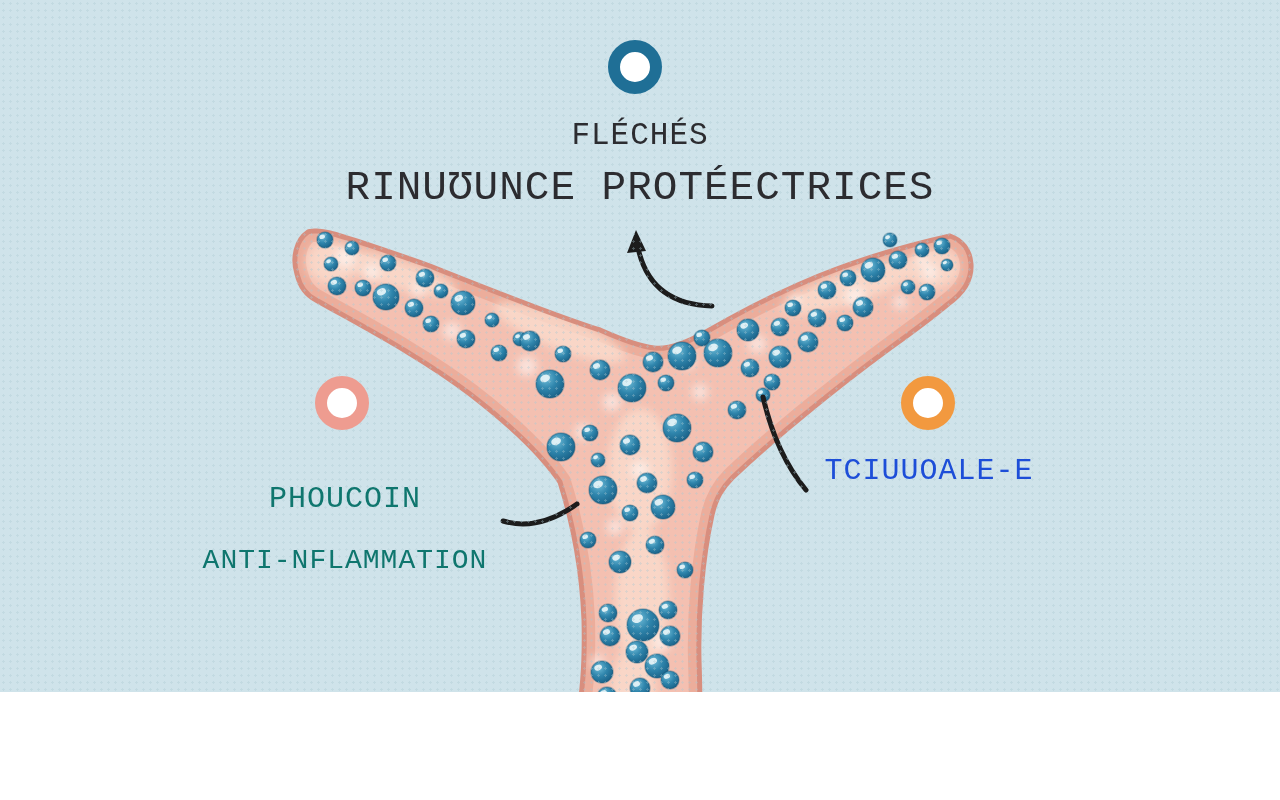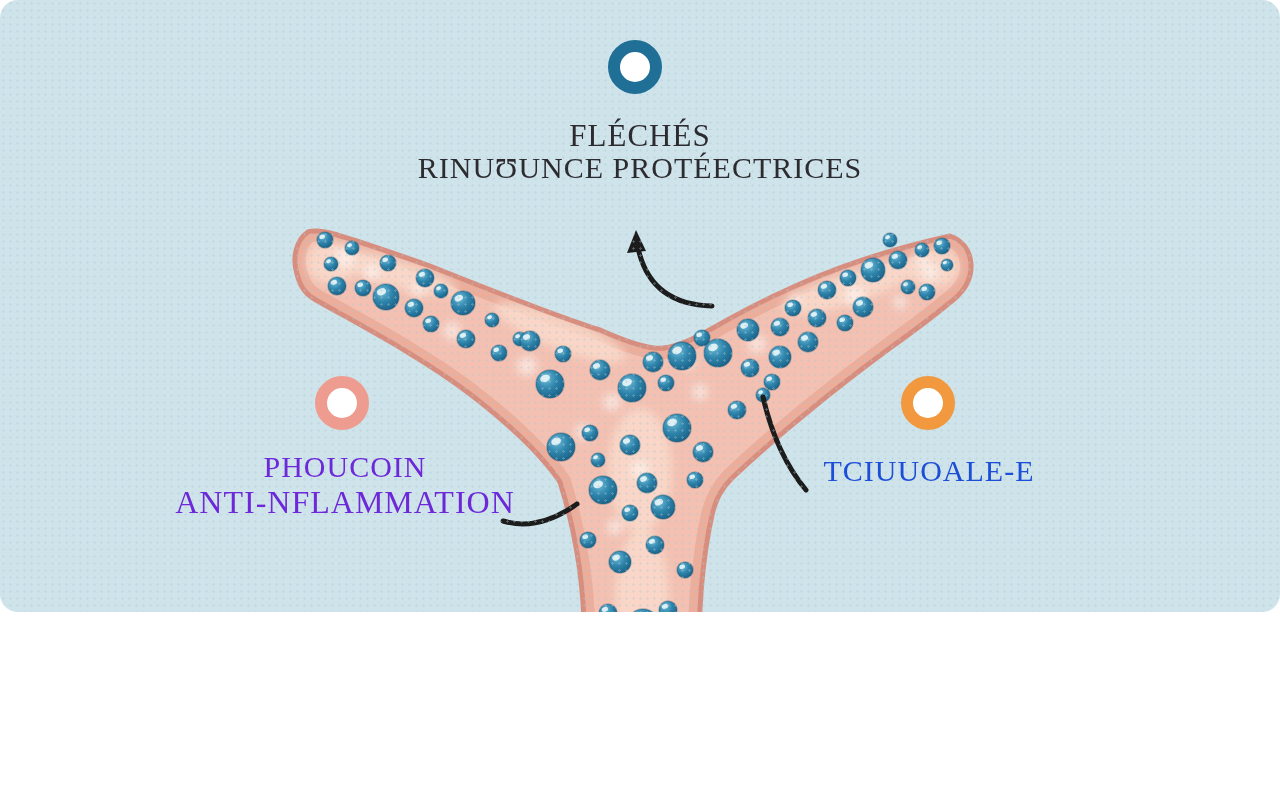--- a/index.html
+++ b/index.html
@@ -1,21 +1,20 @@
 <!DOCTYPE html>
 <html><head>
 <meta charset="utf-8">
 <style>
   html,body{margin:0;padding:0;}
   #stage{
     position:relative;
-    width:1280px;height:612px;
+    width:1280px;height:692px;
     overflow:hidden;
-    font-family:Liberation Serif, serif;
-    border-radius:18px;
+    font-family:Liberation Mono, monospace;
   }
   #texture{
     position:absolute;inset:0;
     background-image:radial-gradient(rgba(170,200,210,.35) 1px, transparent 1.2px);
     background-size:7px 7px;
     pointer-events:none;
   }
   #art{position:absolute;inset:0;}
   .marker{
     position:absolute;
@@ -27,23 +26,23 @@
   }
   .label-block{
     position:absolute;
     text-align:center;
     color:#2c2c30;
     letter-spacing:1px;
     line-height:1.0;
     white-space:nowrap;
   }
   .label-line1{font-size:31px;font-weight:500;}
-  .label-line2{font-size:30px;font-weight:500;margin-top:2px;}
+  .label-line2{font-size:41px;font-weight:500;margin-top:17px;}
   .side .label-line1{font-size:30px;}
-  .side .label-line2{font-size:32px;margin-top:4px;}
+  .side .label-line2{font-size:28px;margin-top:33px;}
 </style>
 </head>
 <body>
 
 <div id="stage" style="background: rgb(207, 227, 234);">
 
   <svg id="art" viewBox="0 0 1280 800" aria-hidden="true">
     <defs>
       <radialGradient id="pgrad" cx="0.35" cy="0.3" r="0.85">
         <stop id="pg0" offset="0" stop-color="#6fbcd8"></stop>
@@ -296,21 +295,21 @@
 
   <div class="marker" id="marker-top" style="left: 608px; top: 40px; border-color: rgb(31, 111, 150);"></div>
   <div class="marker" id="marker-left" style="left: 315px; top: 376px; border-color: rgb(238, 156, 144);"></div>
   <div class="marker" id="marker-right" style="left: 901px; top: 376px; border-color: rgb(242, 153, 63);"></div>
 
   <div class="label-block" style="left: 340px; top: 120px; width: 600px; color: rgb(44, 44, 48);">
     <div class="label-line1">FLÉCHÉS</div>
     <div class="label-line2">RINUƱUNCE PROTÉECTRICES</div>
   </div>
 
-  <div class="label-block side" style="left: 145px; top: 452px; width: 400px; color: #6d28d9;">
+  <div class="label-block side" style="left: 145px; top: 484px; width: 400px; color: #0f766e;">
     <div class="label-line1">PHOUCOIN</div>
     <div class="label-line2">ANTI-NFLAMMATION</div>
   </div>
 
   <div class="label-block side" style="left: 729px; top: 456px; width: 400px; color: #1d4ed8;">
     <div class="label-line1">TCIUUOALE-E</div>
   </div>
 
 </div>
 

